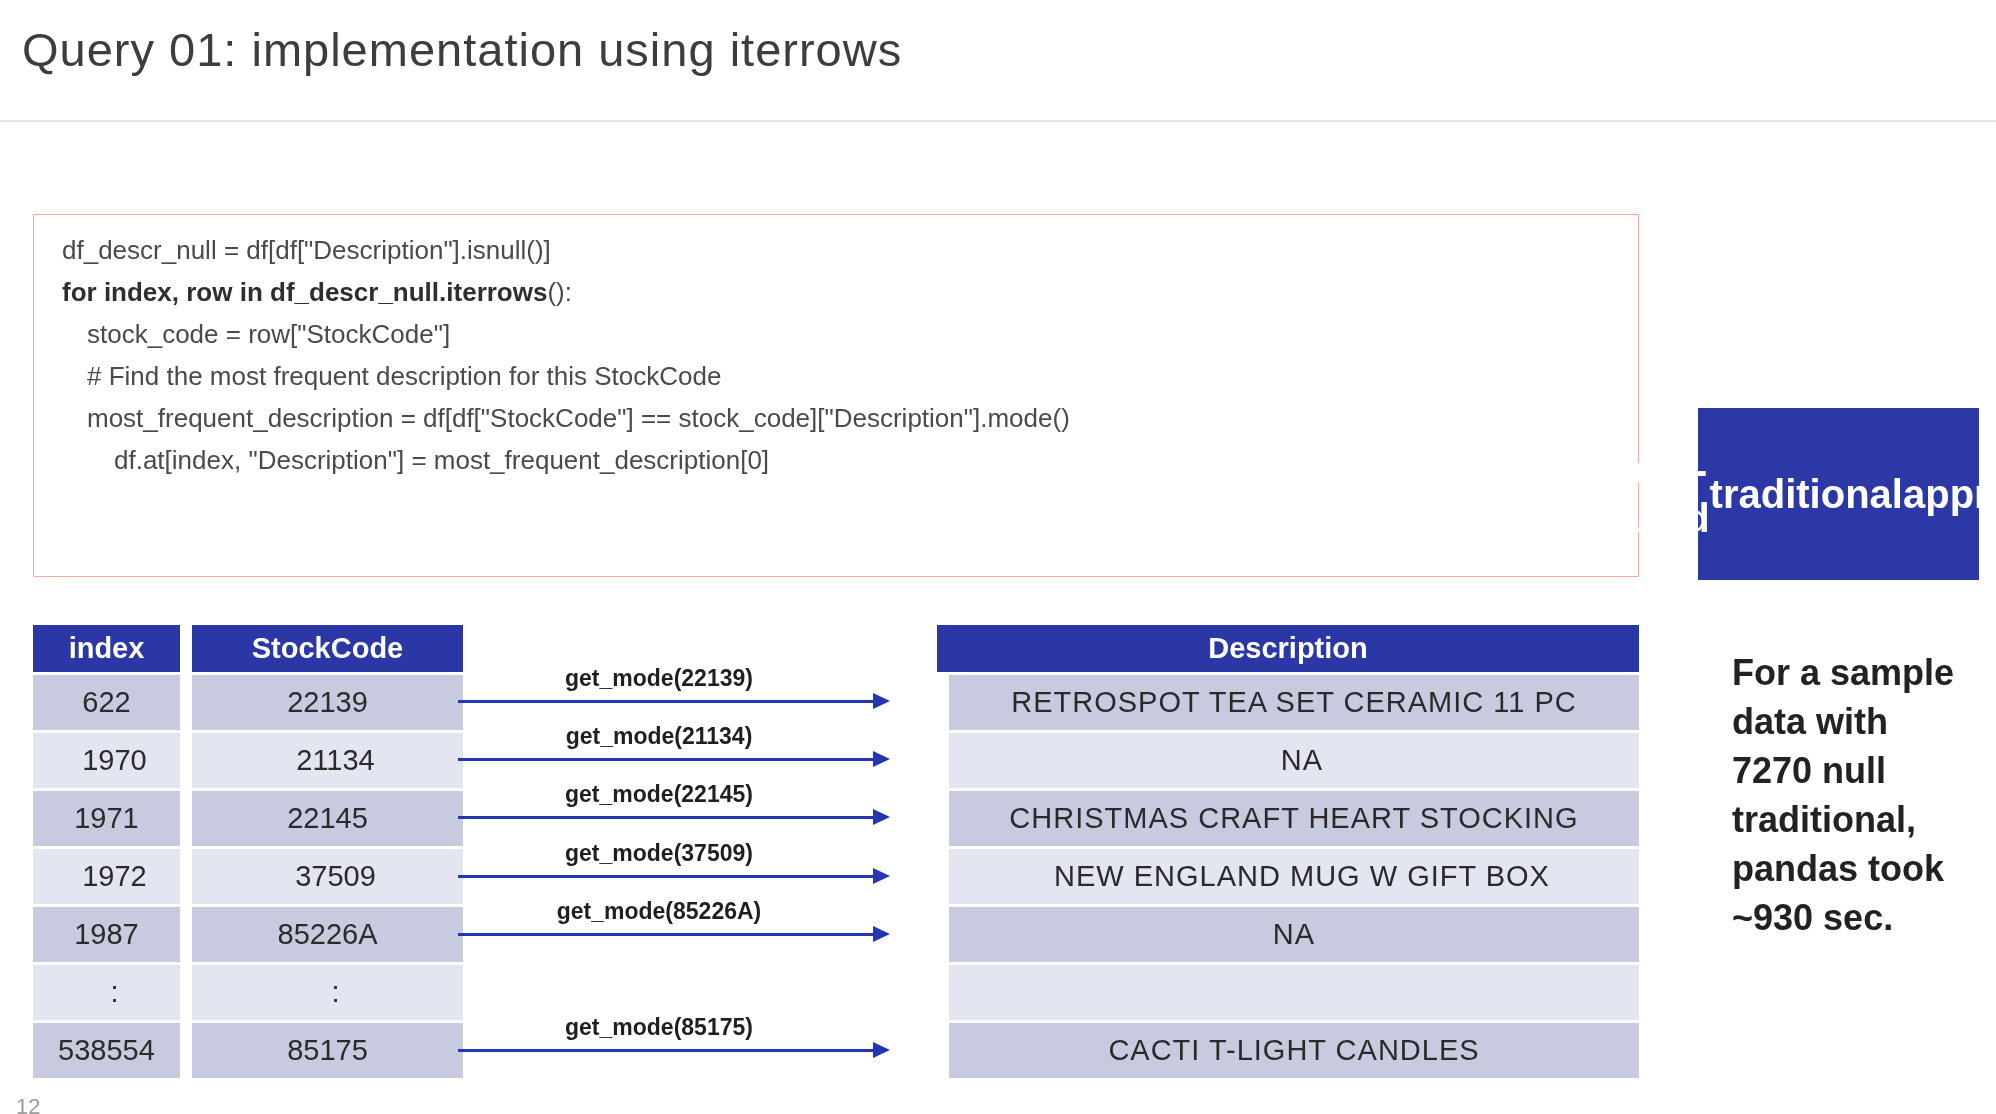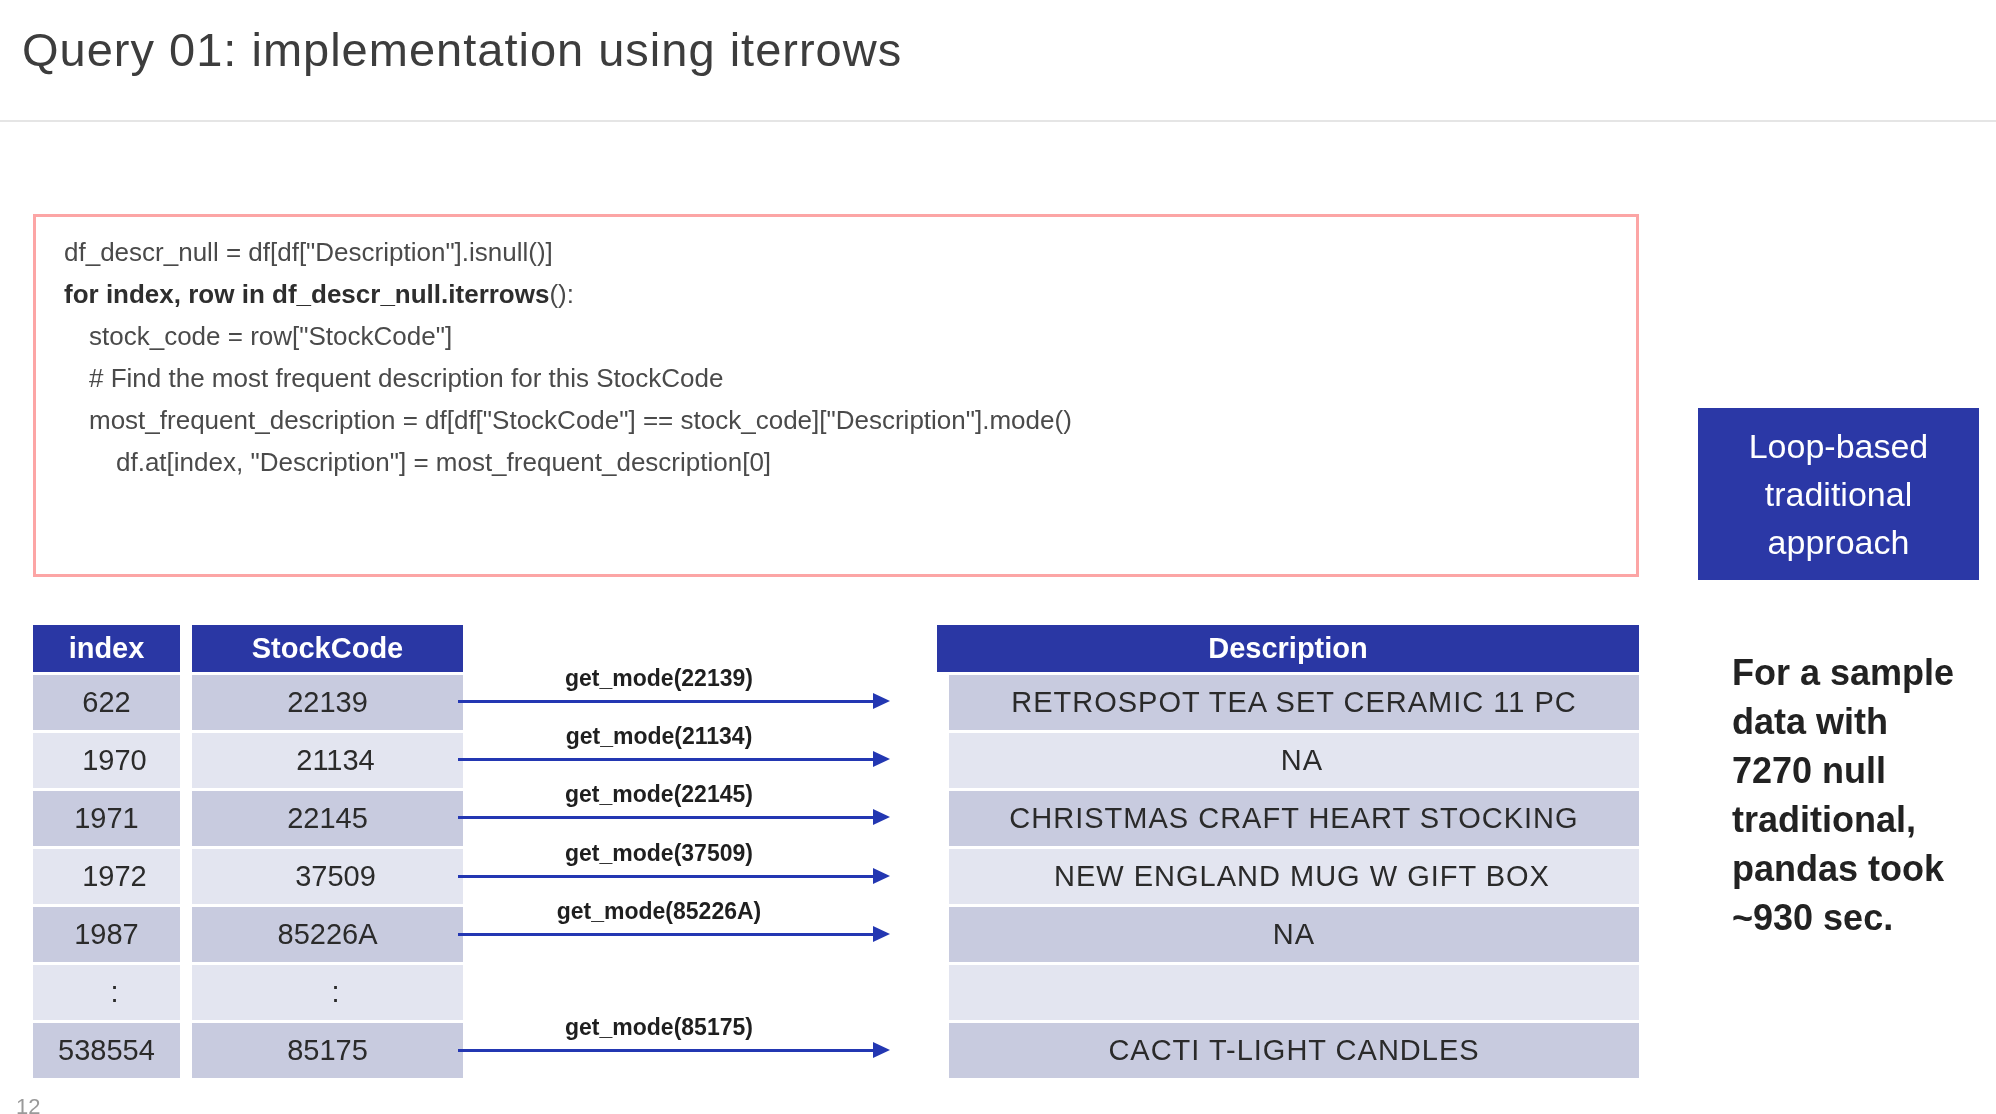--- a/index.html
+++ b/index.html
@@ -12,35 +12,35 @@
   .slide-title{
     position:absolute;left:22px;top:22px;
     font-size:47px;font-weight:400;color:#3d3d3d;letter-spacing:1px;
   }
   .title-divider{
     position:absolute;left:0;top:120px;width:1996px;height:2px;background:#e5e5e5;
   }
   
   .code-block{
     position:absolute;left:33px;top:214px;width:1606px;height:363px;
-    border:3px solid #fca5a5;background:#ffffff;box-sizing:border-box;
+    border:1px solid #fca5a5;background:#ffffff;box-sizing:border-box;
     padding:14px 0 0 28px;
   }
   .code-line{
     font-size:26px;line-height:42px;color:#4a4a4a;white-space:pre;
   }
   .code-line .b-seg{font-weight:bold;color:#2e2e2e;}
   .ind1{padding-left:25px;}
   .ind2{padding-left:52px;}
   
   .loop-badge{
     position:absolute;left:1698px;top:408px;width:281px;height:172px;
     background:#2b38a6;color:#ffffff;
-    display:flex;flex-direction:column;align-items:center;justify-content:center;
-    font-size:34px;font-weight:normal;line-height:48px;text-align:center;
+    display:flex;flex-direction:row;align-items:center;justify-content:center;
+    font-size:40px;font-weight:bold;line-height:48px;text-align:center;
   }
   
   .ltable{
     position:absolute;left:33px;top:625px;width:422px;
     display:grid;grid-template-columns:147px 271px;gap:3px 12px;
   }
   .ltable .hcell{
     background:#2a37a4;color:#ffffff;font-weight:bold;font-size:29px;
     height:47px;display:flex;align-items:center;justify-content:center;
   }

